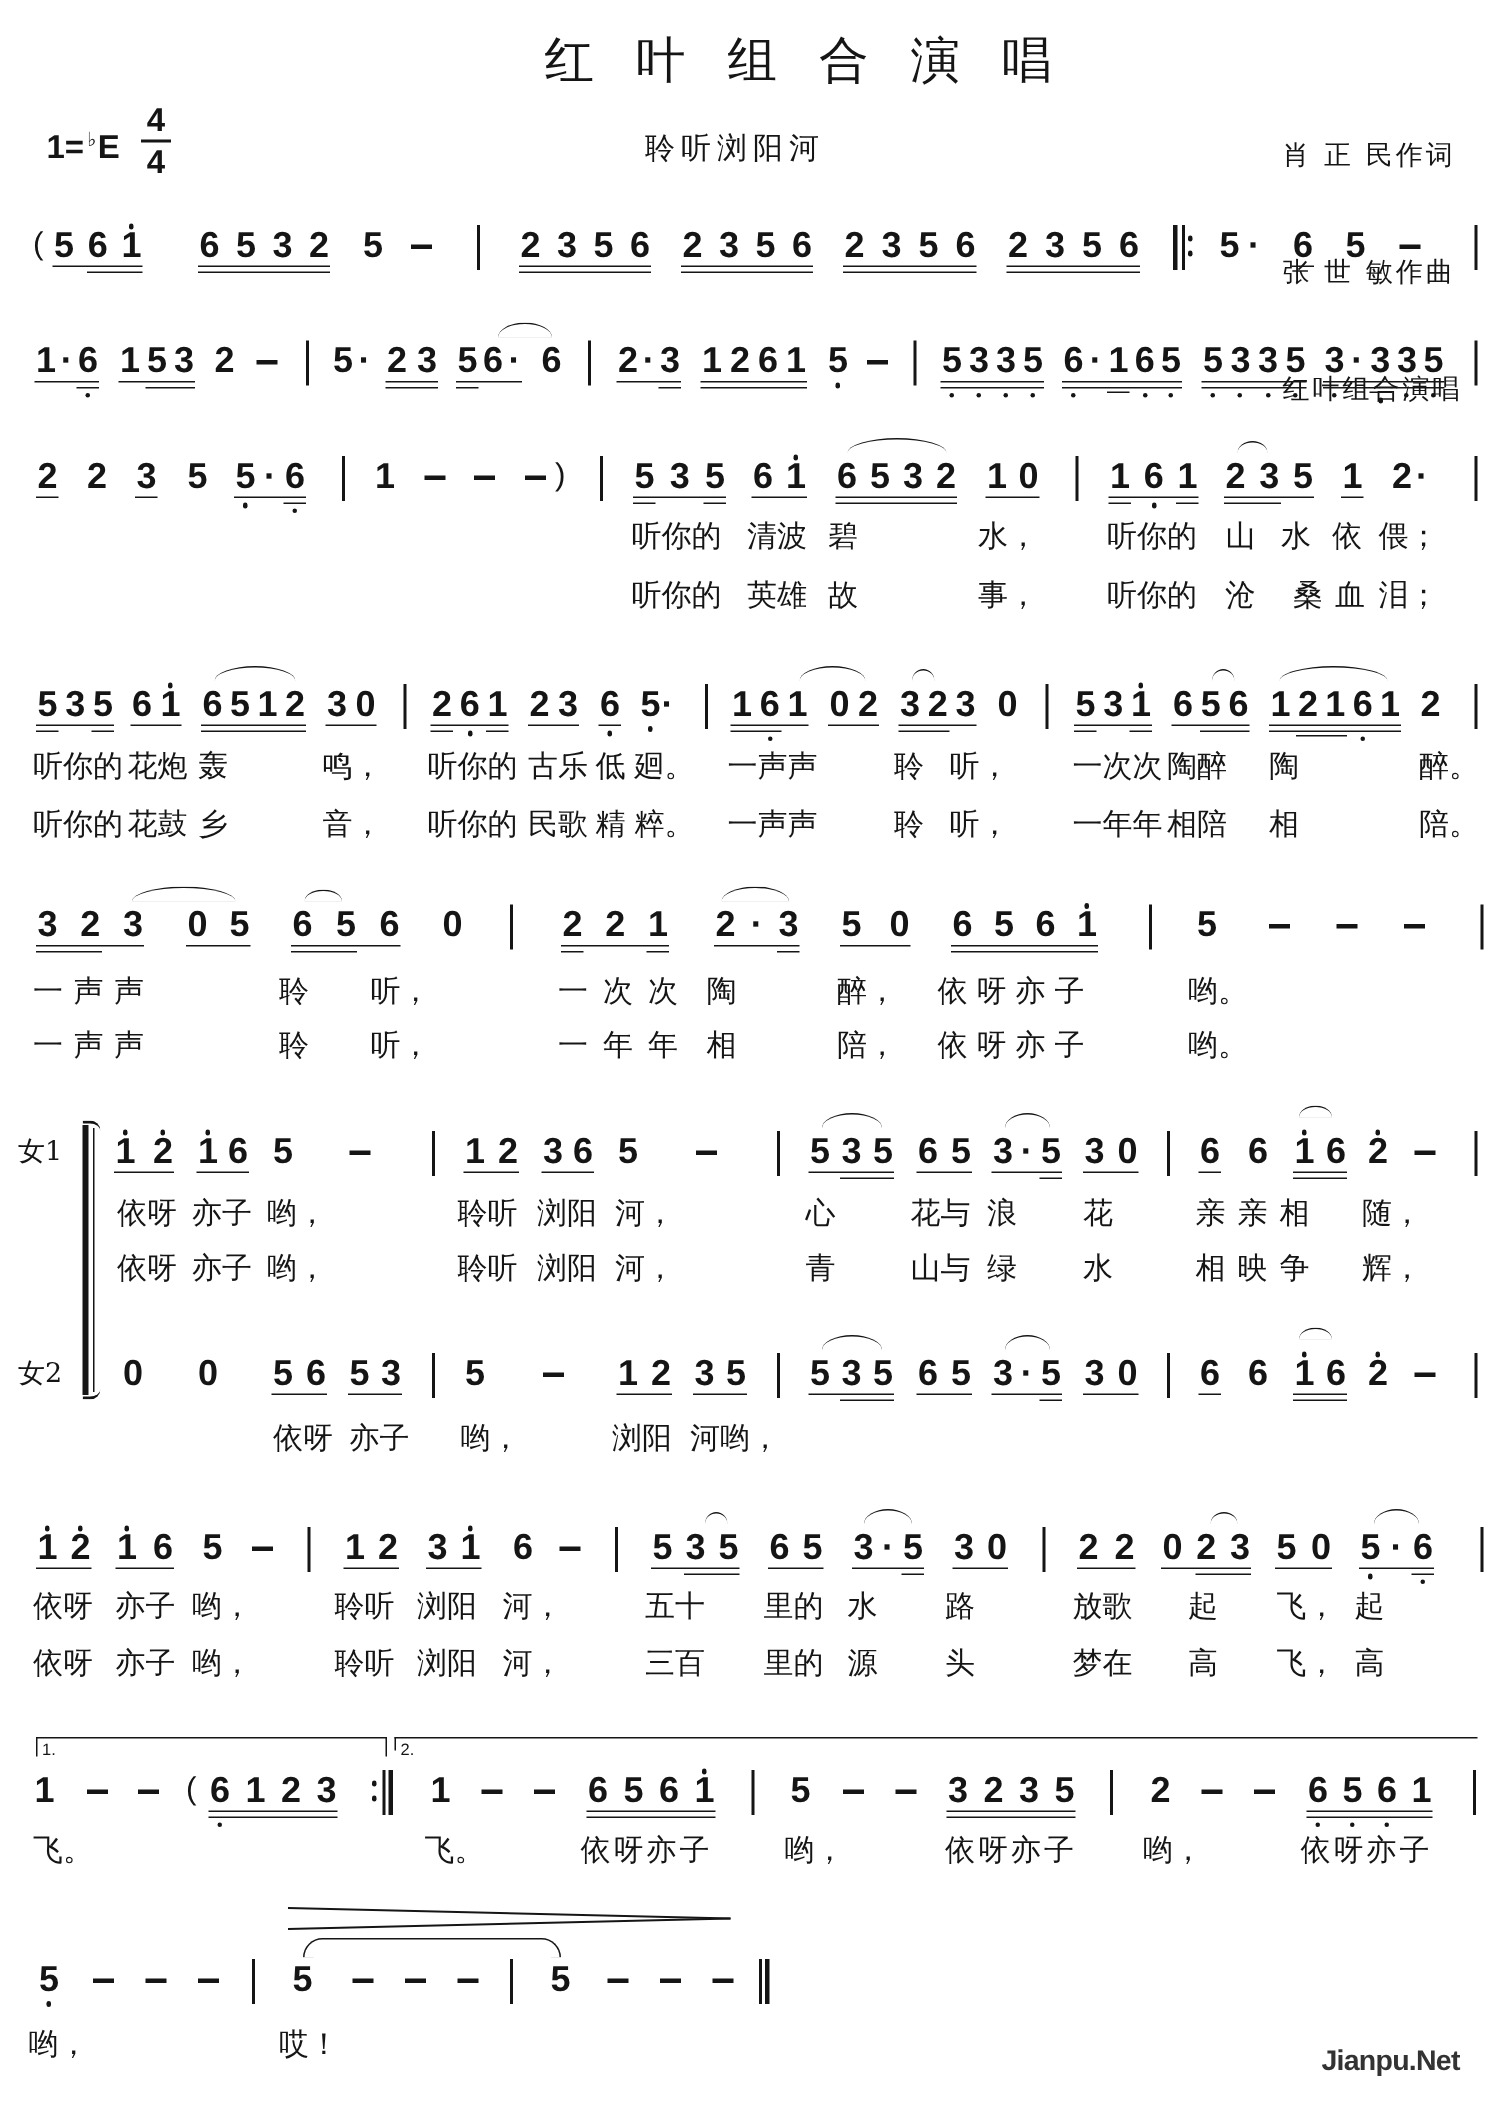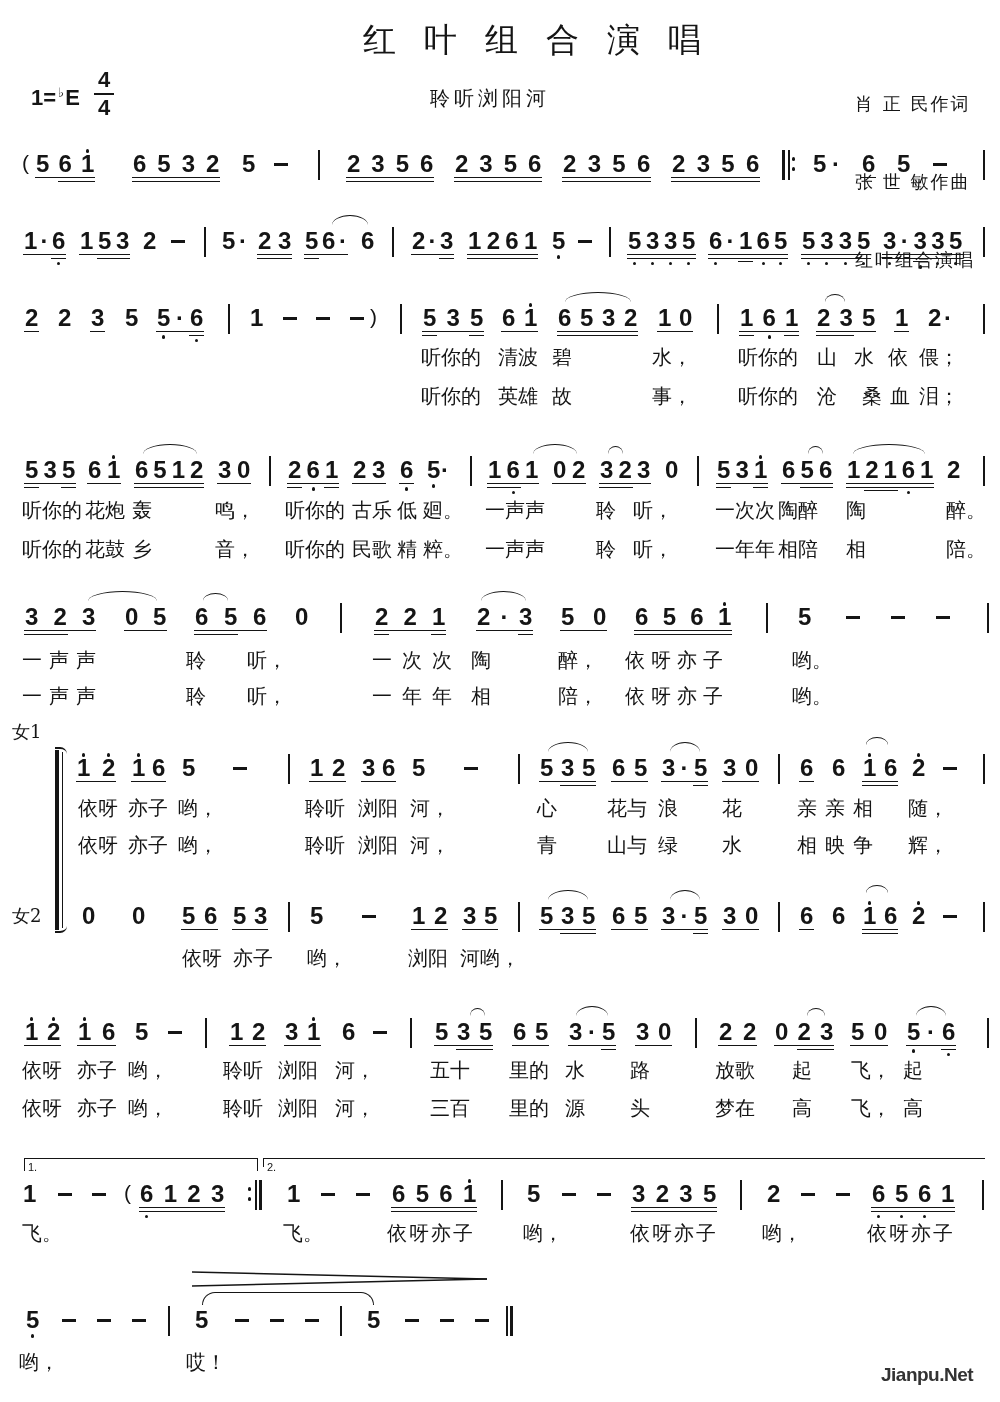--- a/index.html
+++ b/index.html
@@ -586,21 +586,21 @@
       <div class="lyric" style="left: 22px; top: 685px; letter-spacing: 7px;">一声声</div>
       <div class="lyric" style="left: 186px; top: 685px;">聆</div>
       <div class="lyric" style="left: 247px; top: 685px;">听，</div>
       <div class="lyric" style="left: 372px; top: 685px; letter-spacing: 10px;">一年年</div>
       <div class="lyric" style="left: 471px; top: 685px;">相</div>
       <div class="lyric" style="left: 558px; top: 685px;">陪，</div>
       <div class="lyric" style="left: 625px; top: 685px; letter-spacing: 6px;">依呀亦子</div>
       <div class="lyric" style="left: 792px; top: 685px;">哟。</div>
     </div>
     <div class="system">
-      <div class="part-label" style="top: 720px;">女1</div>
+      <div class="part-label" style="top: 756px;">女1</div>
       <div class="tok" style="left: 77px; top: 756px; width: 38px;">
         <span class="ch">1</span>
         <span class="ch">2</span>
         <div class="beam" style="left: -1px; width: 40px; top: 25px;"></div>
         <div class="odot" style="left: 4.7px; top: -3px;"></div>
         <div class="odot" style="left: 29.7px; top: -3px;"></div>
       </div>
       <div class="tok" style="left: 132px; top: 756px; width: 33px;">
         <span class="ch">1</span>
         <span class="ch">6</span>

